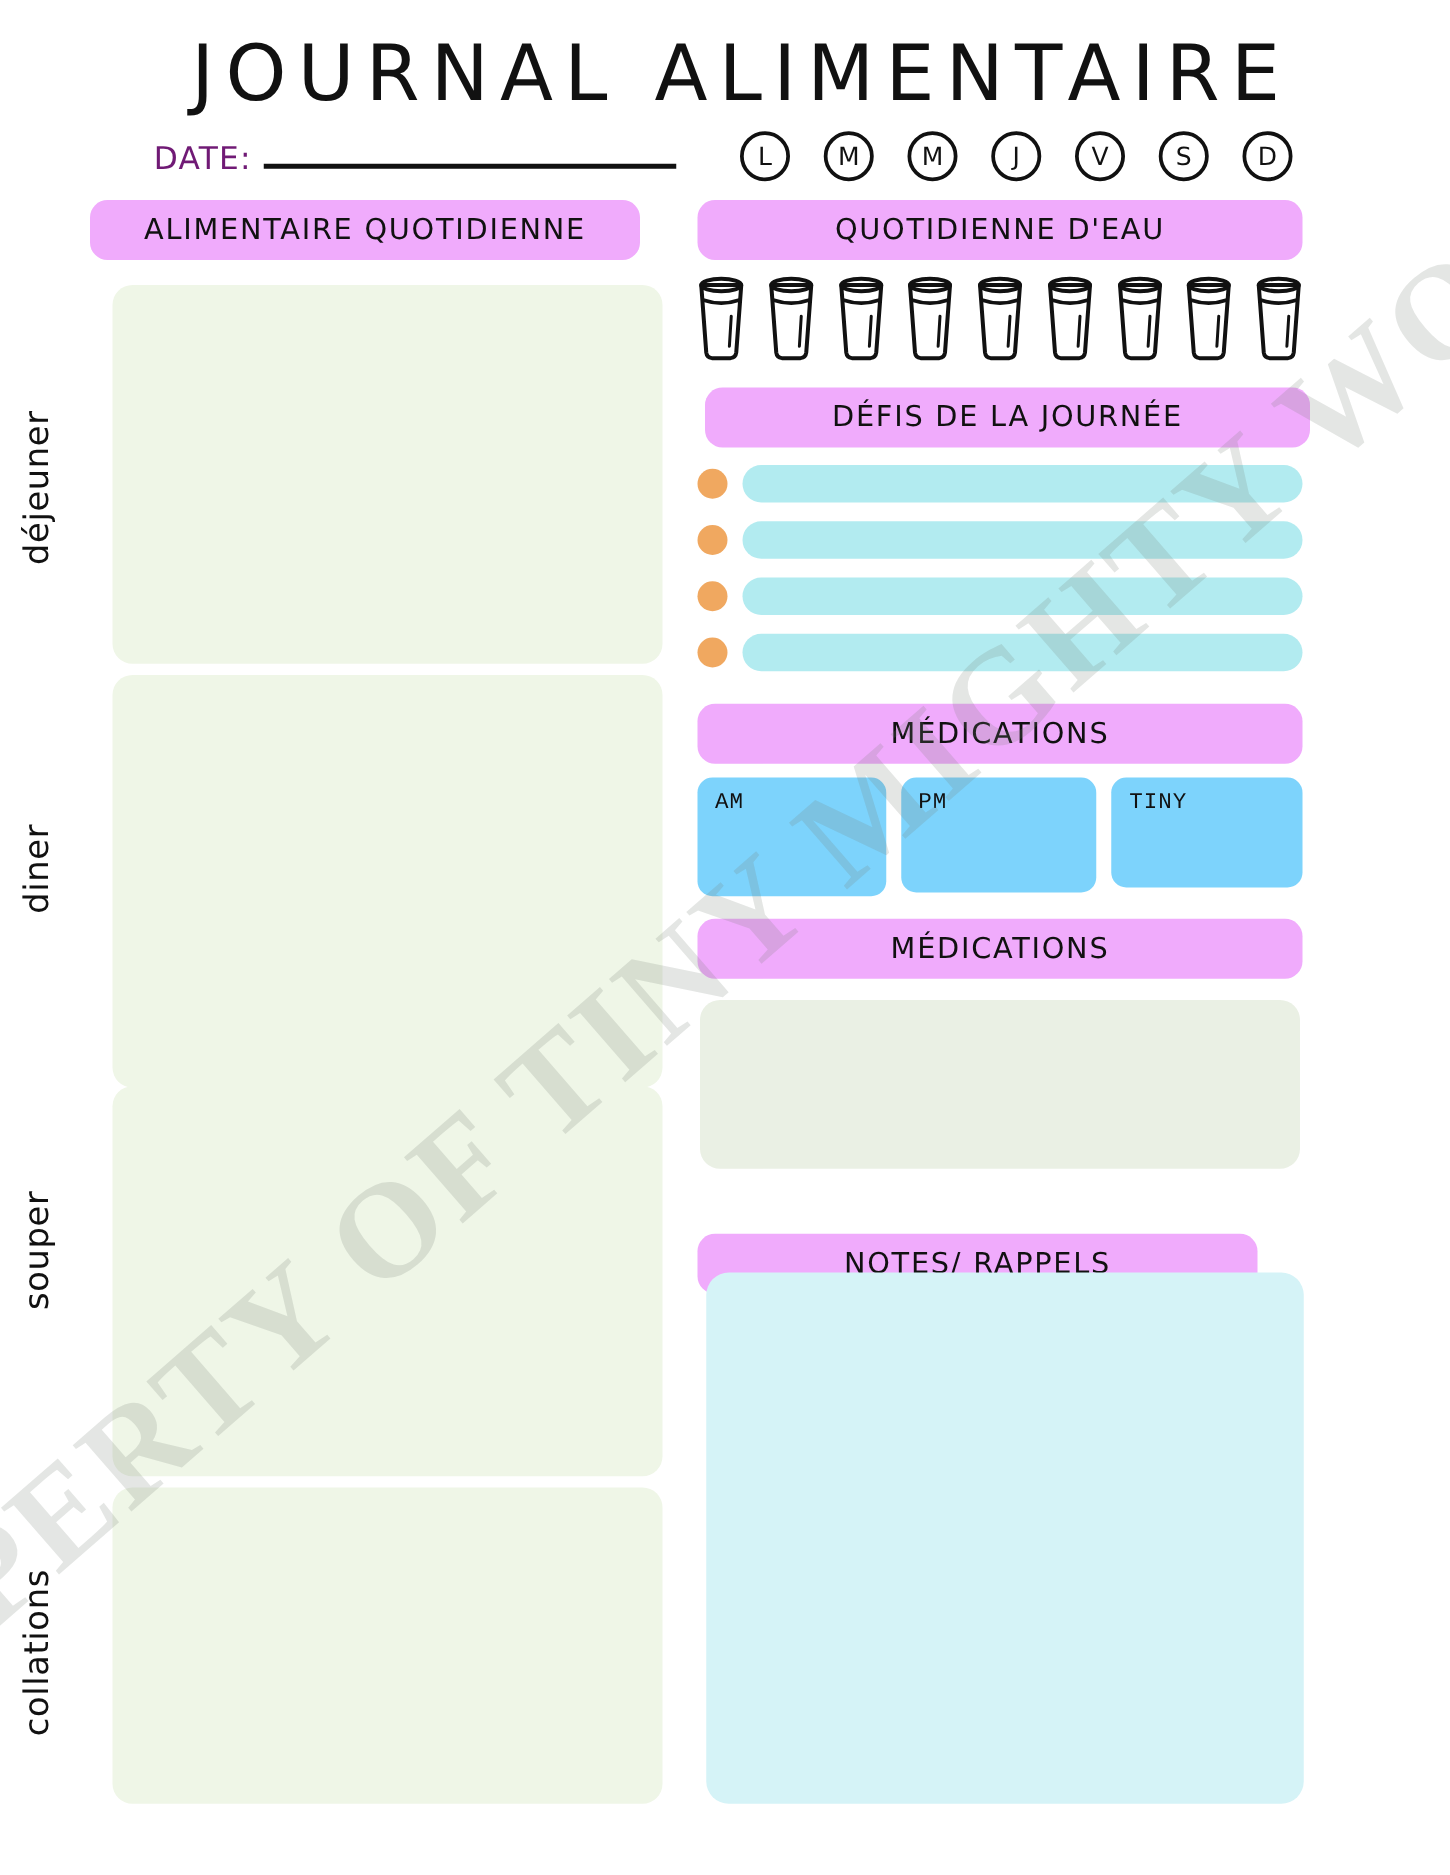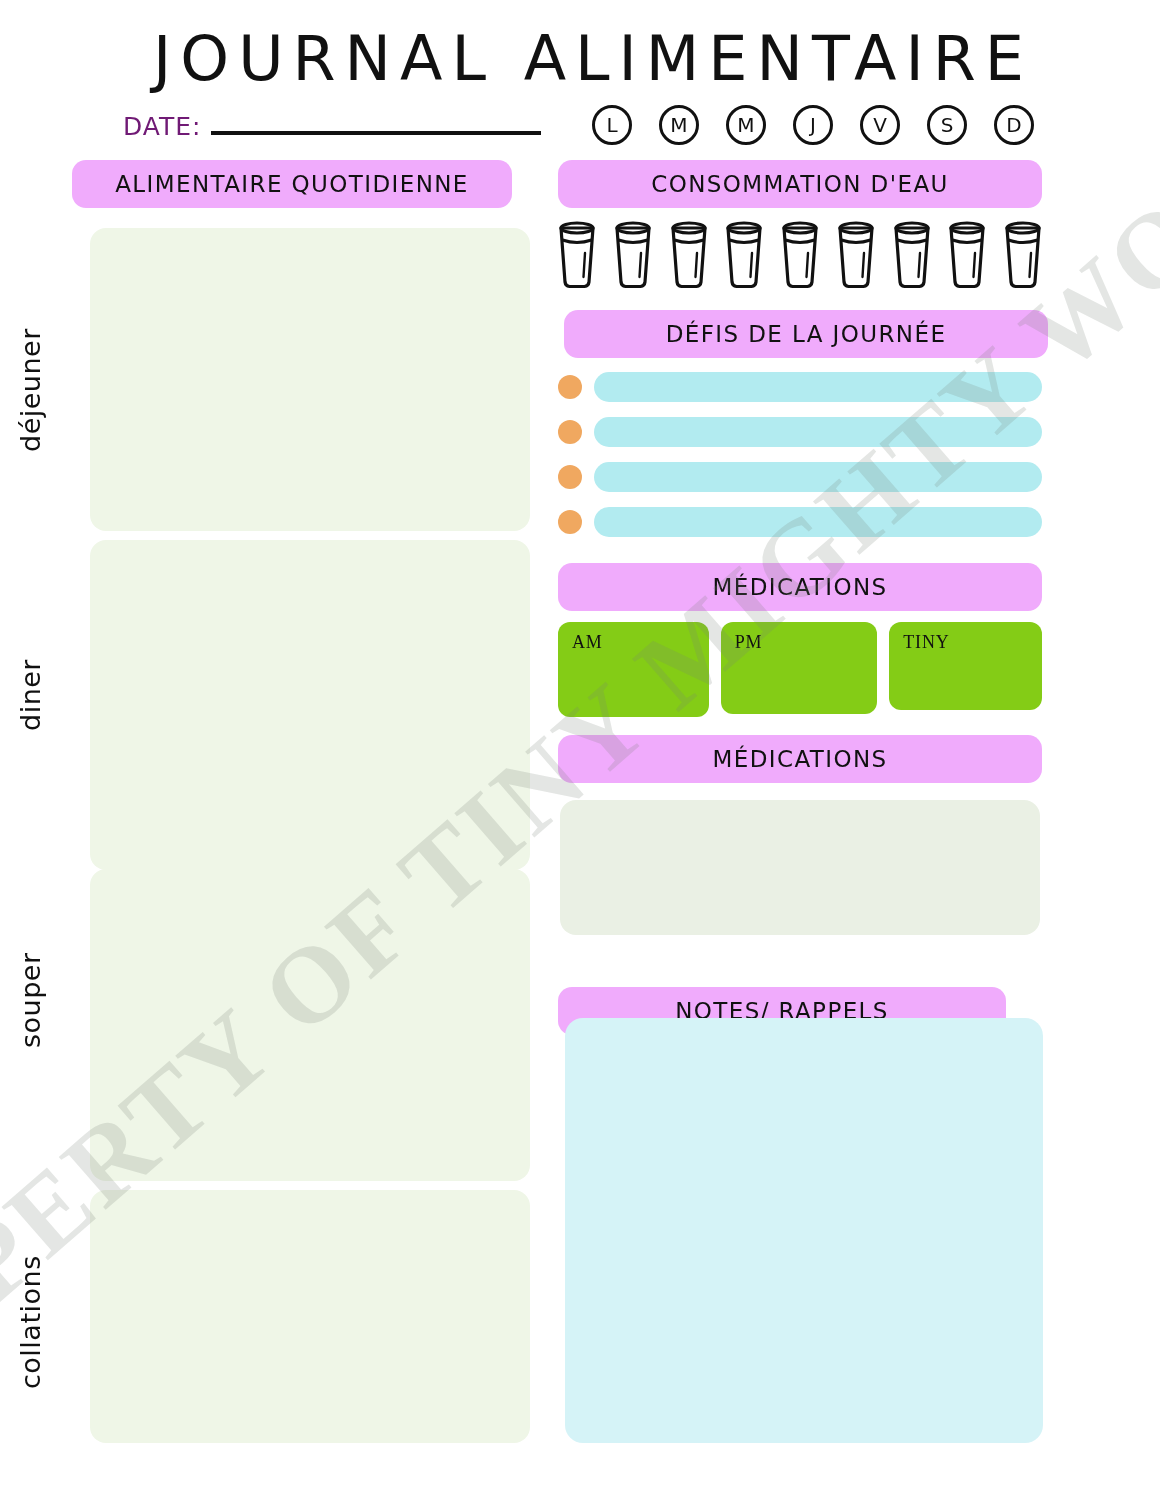--- a/index.html
+++ b/index.html
@@ -195,27 +195,27 @@
   .med-boxes {
     position: absolute;
     left: 558px;
     top: 622px;
     width: 484px;
     display: flex;
     gap: 12px;
     align-items: flex-start;
   }
   .med-box {
-    background: #84cc16;
+    background: #7dd3fc;
     border-radius: 12px;
     padding: 10px 14px;
     font-size: 18px;
     letter-spacing: 0.8px;
     color: #111;
-    font-family: Liberation Serif, serif;
+    font-family: Liberation Mono, monospace;
   }
   .med-am   { width: 152px; height: 95px; }
   .med-pm   { width: 158px; height: 92px; }
   .med-nuit { width: 154px; height: 88px; }
 
   .med2-header { position: absolute; left: 558px; top: 735px; width: 484px; height: 48px; }
   .med2-box {
     position: absolute;
     left: 560px;
     top: 800px;
@@ -263,21 +263,21 @@
   <div class="meal-label lbl-1">déjeuner</div>
   <div class="meal-label lbl-2">diner</div>
   <div class="meal-label lbl-3">souper</div>
   <div class="meal-label lbl-4">collations</div>
 
   <div class="meal-box meal-1"></div>
   <div class="meal-box meal-2"></div>
   <div class="meal-box meal-3"></div>
   <div class="meal-box meal-4"></div>
 
-  <div class="pill water-header">CONSOMMATION D'EAU</div>
+  <div class="pill water-header">QUOTIDIENNE D'EAU</div>
 
   <div class="glasses">
     <span><svg width="42" height="70" viewBox="0 0 42 70">
           <path d="M5 8 L9 62 Q9.5 66 13.5 66.5 L28.5 66.5 Q32.5 66 33 62 L37 8 Z" fill="none" stroke="#111" stroke-width="3.2" stroke-linejoin="round"></path>
           <ellipse cx="21" cy="8" rx="16" ry="5" fill="none" stroke="#111" stroke-width="3.2"></ellipse>
           <path d="M6.5 20 Q21 25 35.5 20" fill="none" stroke="#111" stroke-width="3"></path>
           <line x1="29" y1="33" x2="27.5" y2="57" stroke="#111" stroke-width="2.4" stroke-linecap="round"></line>
         </svg></span>
     <span><svg width="42" height="70" viewBox="0 0 42 70">
           <path d="M5 8 L9 62 Q9.5 66 13.5 66.5 L28.5 66.5 Q32.5 66 33 62 L37 8 Z" fill="none" stroke="#111" stroke-width="3.2" stroke-linejoin="round"></path>

